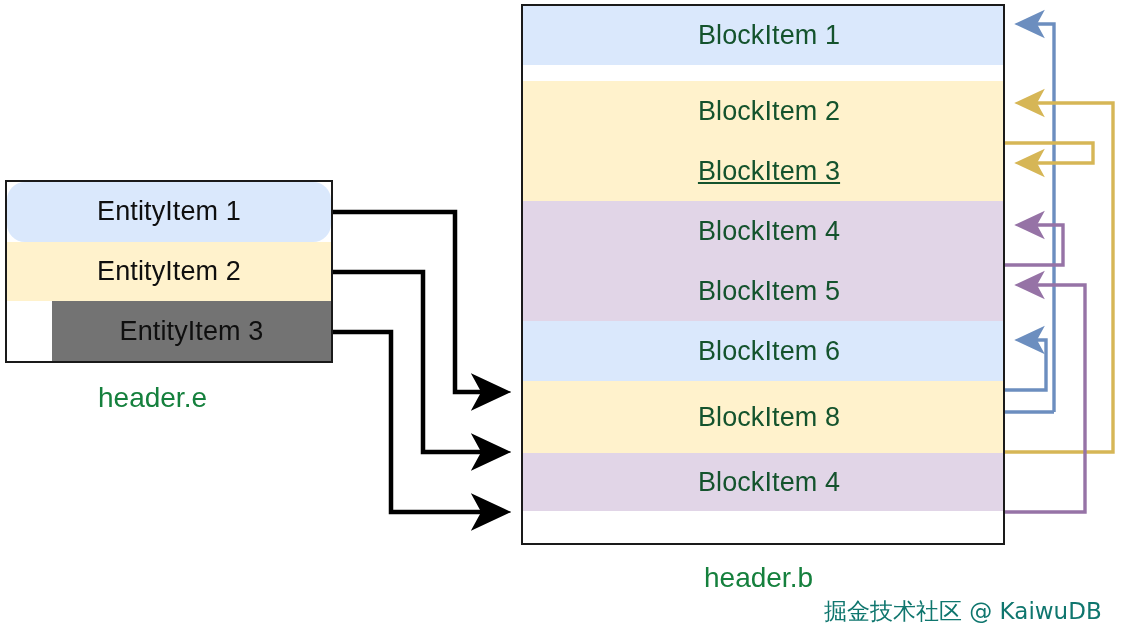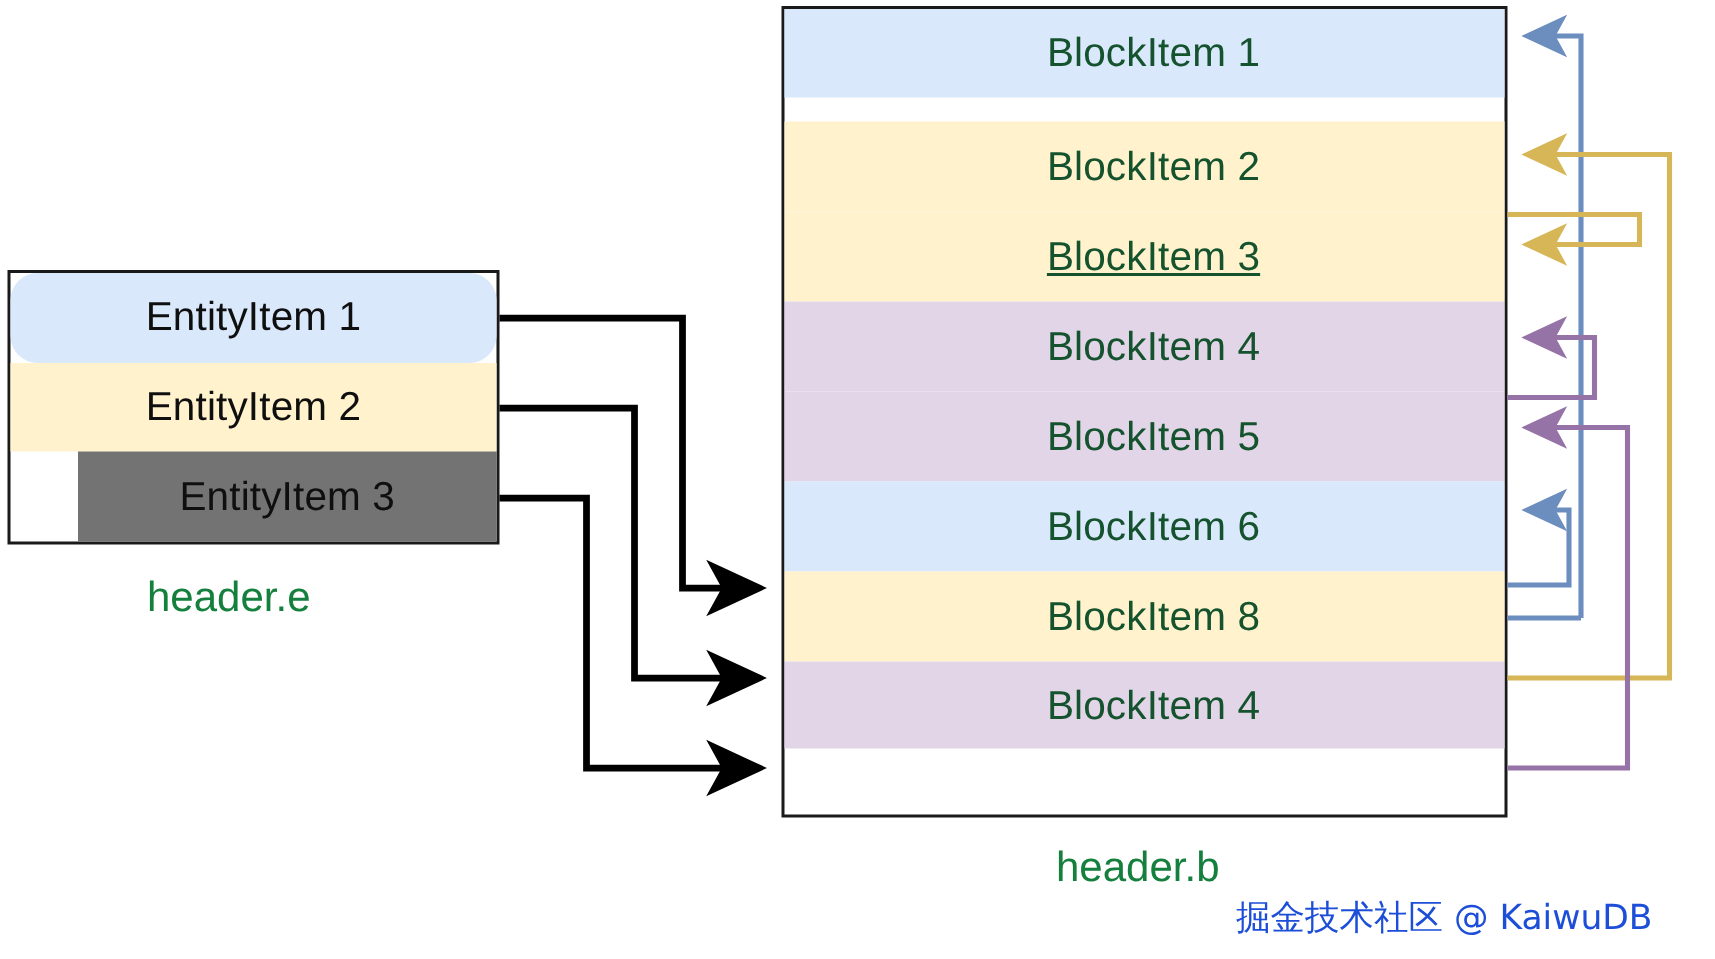--- a/index.html
+++ b/index.html
@@ -71,21 +71,21 @@
   }
   #caption-header-e { left: 98px;  top: 382px; }
   #caption-header-b { left: 704px; top: 562px; }
 
   
   .watermark {
     position: absolute;
     left: 824px;
     top: 596px;
     font-size: 23px;
-    color: #1d4ed8;
+    color: #0f766e;
     white-space: nowrap;
     font-family: "DejaVu Sans", sans-serif;
   }
 
   
   .overlay {
     position: absolute;
     left: 0;
     top: 0;
     width: 1143px;
@@ -122,21 +122,21 @@
     </div>
     <div class="block-row" style="background:#e1d5e7; height:60px;">
       <span>BlockItem 4</span>
     </div>
     <div class="block-row" style="background:#e1d5e7; height:60px;">
       <span>BlockItem 5</span>
     </div>
     <div class="block-row" style="background:#dae8fc; height:60px;">
       <span>BlockItem 6</span>
     </div>
-    <div class="block-row" style="background:#fff2cc; height:60px;">
+    <div class="block-row" style="background:#fff2cc; height:72px;">
       <span>BlockItem 8</span>
     </div>
     <div class="block-row" style="background:#e1d5e7; height:58px;">
       <span>BlockItem 4</span>
     </div>
   </div>
 
   <svg class="overlay" viewBox="0 0 1143 639" xmlns="http://www.w3.org/2000/svg">
     <defs>
       <marker id="arrow-black" markerWidth="9" markerHeight="9" refX="7.6" refY="4.5" orient="auto" markerUnits="strokeWidth">

